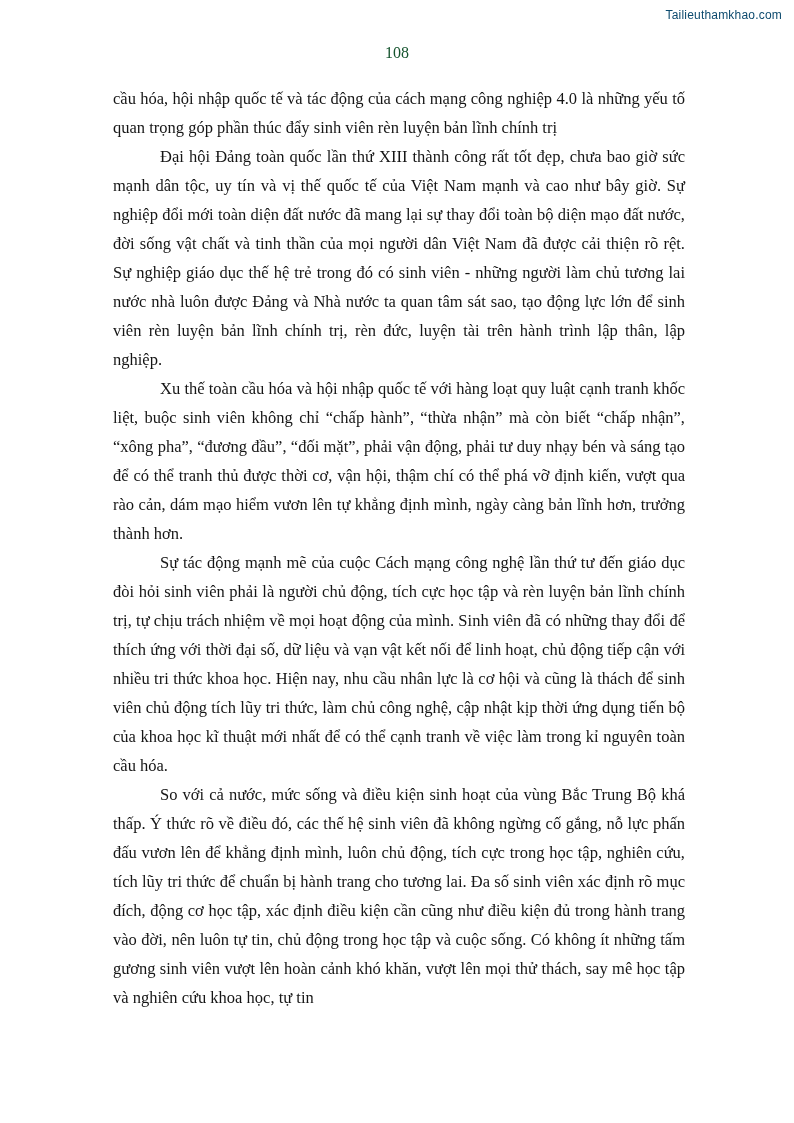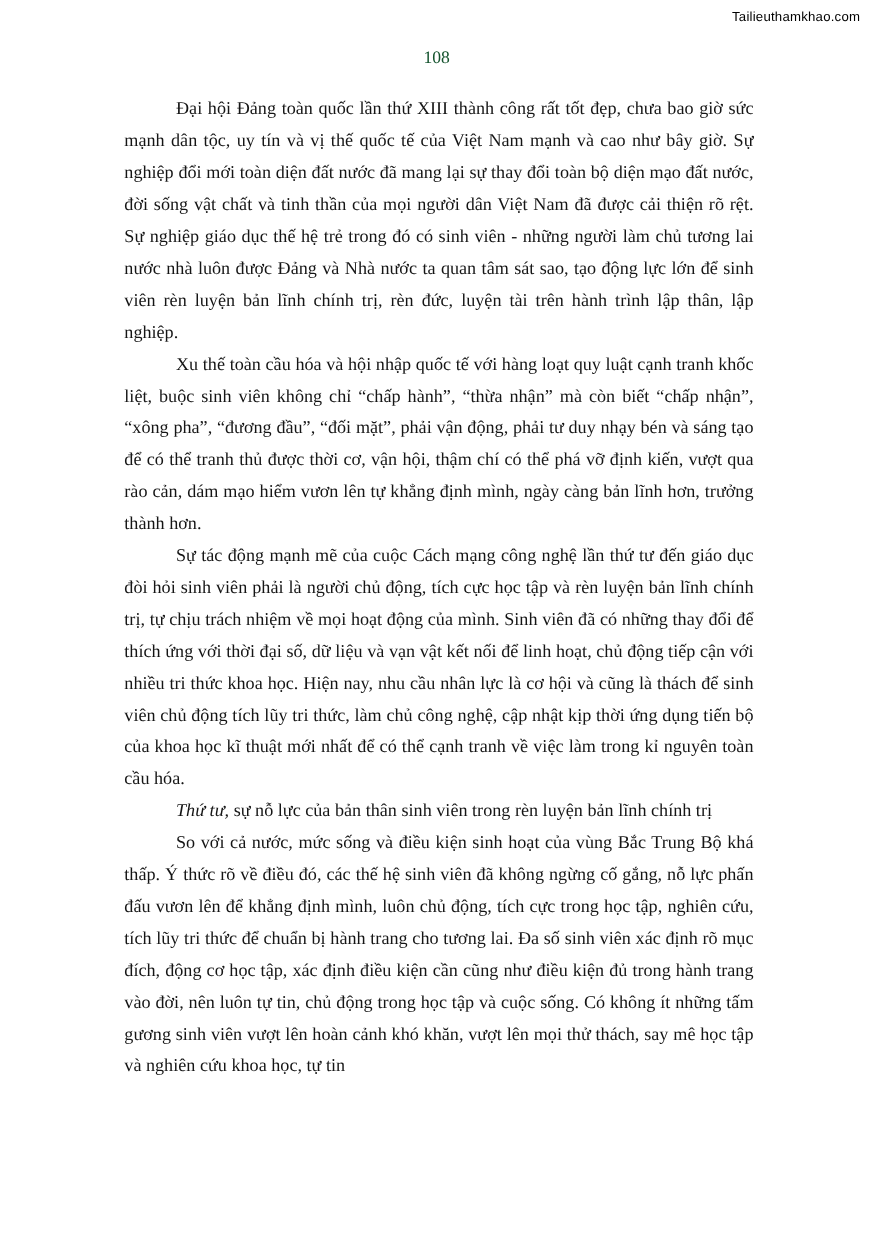--- a/index.html
+++ b/index.html
@@ -11,21 +11,21 @@
       overflow: hidden;
       font-family: "Liberation Serif", "DejaVu Serif", serif;
       color: #151515;
     }
     .watermark {
       position: absolute;
       top: 8px;
       right: 12px;
       font-family: "Liberation Sans", "DejaVu Sans", sans-serif;
       font-size: 12px;
-      color: #000000;
+      color: #0c4a6e;
       letter-spacing: 0.2px;
     }
     .page-number {
       position: absolute;
       top: 44px;
       left: 0;
       width: 100%;
       text-align: center;
       font-size: 16px;
       color: #14532d;
@@ -48,18 +48,18 @@
     .italic { font-style: italic; }
   </style>
 </head>
 <body>
 
 <div class="watermark">Tailieuthamkhao.com</div>
 
 <div class="page-number">108</div>
 
 <main class="content">
+  <p>cầu hóa, hội nhập quốc tế và tác động của cách mạng công nghiệp 4.0 là những yếu tố quan trọng góp phần thúc đẩy sinh viên rèn luyện bản lĩnh chính trị</p>
   <p class="indent">Đại hội Đảng toàn quốc lần thứ XIII thành công rất tốt đẹp, chưa bao giờ sức mạnh dân tộc, uy tín và vị thế quốc tế của Việt Nam mạnh và cao như bây giờ. Sự nghiệp đổi mới toàn diện đất nước đã mang lại sự thay đổi toàn bộ diện mạo đất nước, đời sống vật chất và tinh thần của mọi người dân Việt Nam đã được cải thiện rõ rệt. Sự nghiệp giáo dục thế hệ trẻ trong đó có sinh viên - những người làm chủ tương lai nước nhà luôn được Đảng và Nhà nước ta quan tâm sát sao, tạo động lực lớn để sinh viên rèn luyện bản lĩnh chính trị, rèn đức, luyện tài trên hành trình lập thân, lập nghiệp.</p>
   <p class="indent">Xu thế toàn cầu hóa và hội nhập quốc tế với hàng loạt quy luật cạnh tranh khốc liệt, buộc sinh viên không chỉ “chấp hành”, “thừa nhận” mà còn biết “chấp nhận”, “xông pha”, “đương đầu”, “đối mặt”, phải vận động, phải tư duy nhạy bén và sáng tạo để có thể tranh thủ được thời cơ, vận hội, thậm chí có thể phá vỡ định kiến, vượt qua rào cản, dám mạo hiểm vươn lên tự khẳng định mình, ngày càng bản lĩnh hơn, trưởng thành hơn.</p>
   <p class="indent">Sự tác động mạnh mẽ của cuộc Cách mạng công nghệ lần thứ tư đến giáo dục đòi hỏi sinh viên phải là người chủ động, tích cực học tập và rèn luyện bản lĩnh chính trị, tự chịu trách nhiệm về mọi hoạt động của mình. Sinh viên đã có những thay đổi để thích ứng với thời đại số, dữ liệu và vạn vật kết nối để linh hoạt, chủ động tiếp cận với nhiều tri thức khoa học. Hiện nay, nhu cầu nhân lực là cơ hội và cũng là thách để sinh viên chủ động tích lũy tri thức, làm chủ công nghệ, cập nhật kịp thời ứng dụng tiến bộ của khoa học kĩ thuật mới nhất để có thể cạnh tranh về việc làm trong kỉ nguyên toàn cầu hóa.</p>
-  <p class="indent"><span class="italic">Thứ tư,</span><span> sự nỗ lực của bản thân sinh viên trong rèn luyện bản lĩnh chính trị</span></p>
   <p class="indent">So với cả nước, mức sống và điều kiện sinh hoạt của vùng Bắc Trung Bộ khá thấp. Ý thức rõ về điều đó, các thế hệ sinh viên đã không ngừng cố gắng, nỗ lực phấn đấu vươn lên để khẳng định mình, luôn chủ động, tích cực trong học tập, nghiên cứu, tích lũy tri thức để chuẩn bị hành trang cho tương lai. Đa số sinh viên xác định rõ mục đích, động cơ học tập, xác định điều kiện cần cũng như điều kiện đủ trong hành trang vào đời, nên luôn tự tin, chủ động trong học tập và cuộc sống. Có không ít những tấm gương sinh viên vượt lên hoàn cảnh khó khăn, vượt lên mọi thử thách, say mê học tập và nghiên cứu khoa học, tự tin</p>
 </main>
 
 </body></html>

